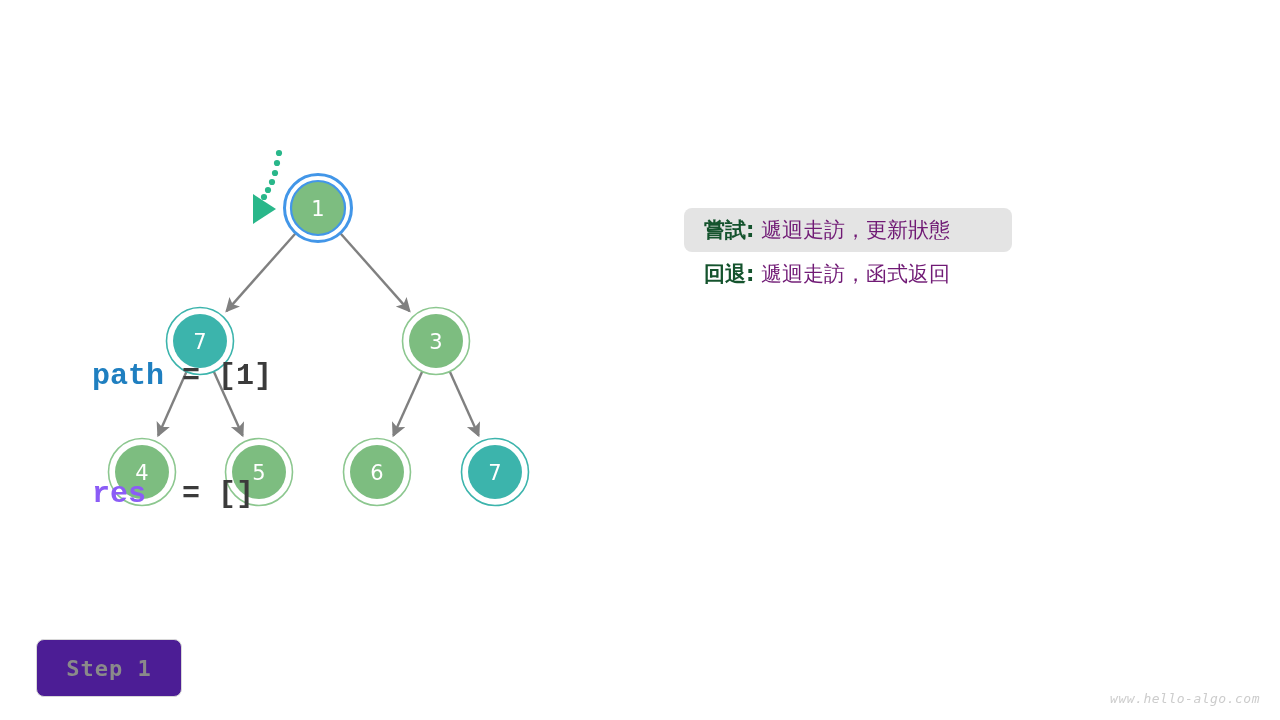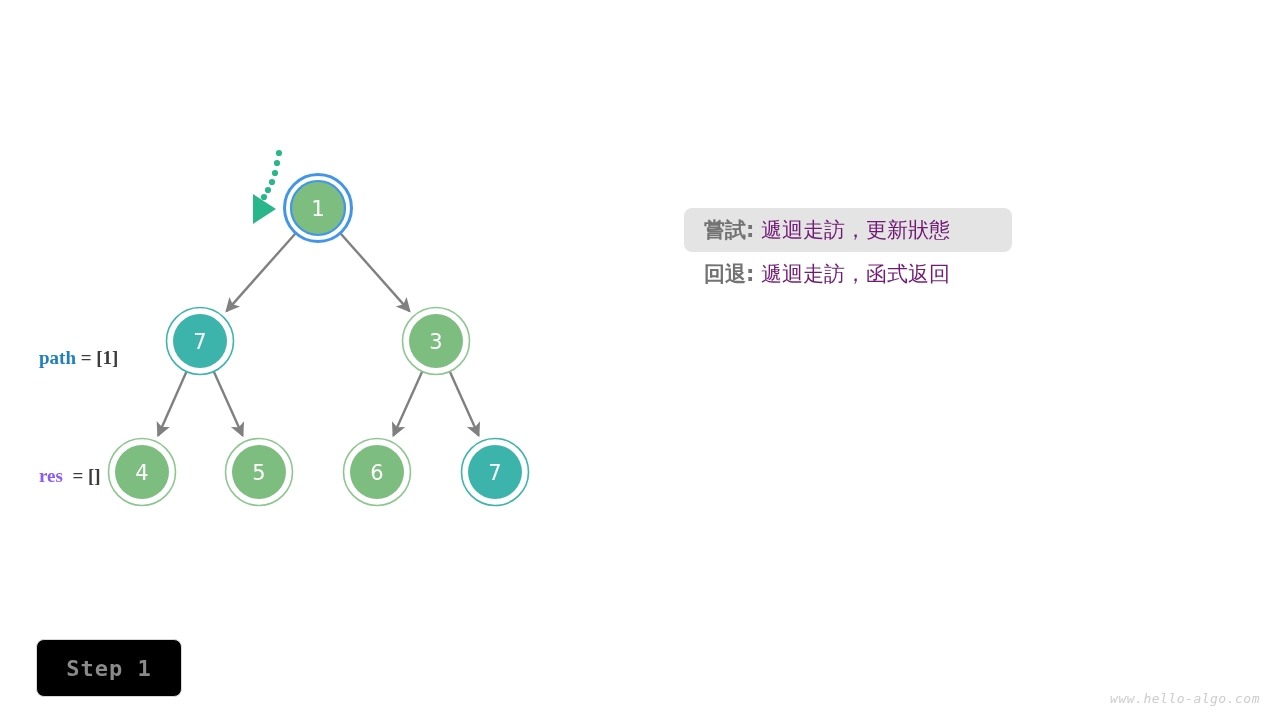--- a/index.html
+++ b/index.html
@@ -63,52 +63,52 @@
     background: #e4e4e4;
     z-index: 0;
   }
   .cn-line .cn-inner {
     position: relative;
     z-index: 1;
     padding-left: 20px;
   }
   .cn-line .cn-key {
     font-weight: bold;
-    color: #737373;
+    color: #14532d;
   }
   .cn-line .cn-val {
     color: #701a75;
   }
 
   .code-line {
     position: absolute;
     left: 20px;
-    font-family: Liberation Serif, serif;
-    font-size: 19px;
+    font-family: Liberation Mono, monospace;
+    font-size: 30px;
     font-weight: bold;
     white-space: pre;
     color: #3b3b3b;
   }
   .code-line .var-path { color: #1f7fc0; }
   .code-line .var-res  { color: #8b5cf6; }
   .code-line .eqv { color: #3b3b3b; font-weight: bold; }
 
   #line-path { top: 325px; }
   #line-res  { top: 443px; }
 
   
   #step-badge {
     position: absolute;
     left: 36px;
     top: 639px;
     width: 144px;
     height: 56px;
     border: 1px solid #d8d8d8;
     border-radius: 8px;
-    background: #000000;
+    background: #4c1d95;
     display: flex;
     align-items: center;
     justify-content: center;
     font-family: "DejaVu Sans Mono", "Liberation Mono", monospace;
     font-size: 22px;
     font-weight: bold;
     color: #8a8a8a;
     letter-spacing: 1px;
   }
 

